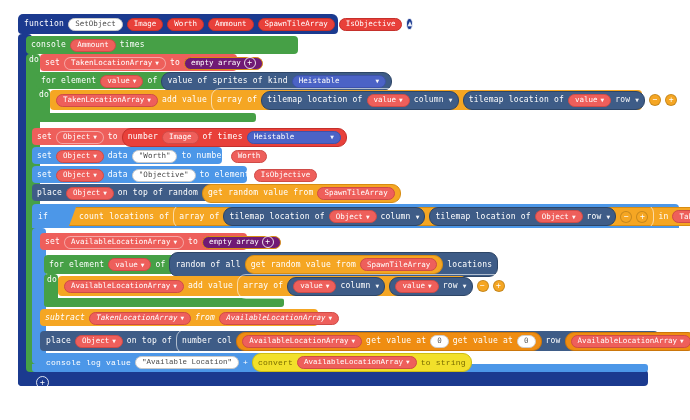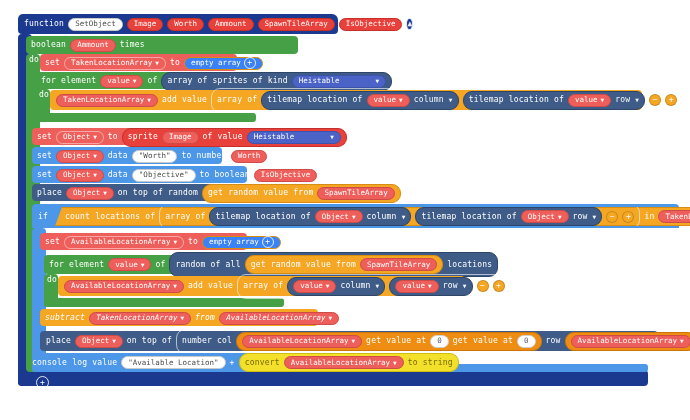--- a/index.html
+++ b/index.html
@@ -18,21 +18,21 @@
   .lbl{color:#ffffff;font-size:8px;letter-spacing:.2px;line-height:1;}
 
   
   .pill{
     display:inline-flex;align-items:center;gap:3px;
     border-radius:9px;padding:2px 6px;height:13px;box-sizing:border-box;
     font-size:7.5px;color:#fff;line-height:1;
   }
   .pill.var{background:#ee5f5b;border:1px solid #cf4b47;}
   .pill.varblue{background:#4b63c6;border:1px solid #3d52ab;gap:36px;}
-  .pill.array{background:#3b82f6;border:1px solid #d78c12;text-align:center;}
+  .pill.array{background:#701a75;border:1px solid #d78c12;text-align:center;}
   .pill.text{background:#fff;color:#4b4b4b;border:1px solid #c9c9c9;}
   .pill.sprite{background:#e8403a;border:1px solid #c5302b;}
   .pill.num{background:#ffffff;color:#575757;border:1px solid #cfcfcf;border-radius:8px;min-width:11px;justify-content:center;}
   .caret{font-size:6px;opacity:.95;transform:translateY(0px);}
 
   
   .circ{
     width:10px;height:10px;border-radius:50%;
     display:inline-flex;align-items:center;justify-content:center;
     font-size:8px;line-height:1;color:#fff;border:1px solid rgba(0,0,0,.18);
@@ -86,21 +86,21 @@
       <span class="pill sprite">IsObjective</span>
       <span class="circ navy">▲</span>
     </div>
   </div>
 
   <div class="cblock fn-hat" style="left:18px;top:34px;width:14px;height:352px;"></div>
   <div class="cblock fn-hat" style="left:18px;top:370px;width:630px;height:16px;border-radius:0 4px 4px 4px;"></div>
 
   <div class="cblock loops-body" style="left:26px;top:36px;width:272px;height:18px;"></div>
   <div class="row" style="position:absolute;left:31px;top:39px;height:12px;">
-    <span class="lbl">boolean</span>
+    <span class="lbl">console</span>
     <span class="pill var">Ammount</span>
     <span class="lbl">times</span>
   </div>
   <div class="cblock loops-body" style="left:26px;top:54px;width:14px;height:318px;"></div>
   <div class="lbl" style="position:absolute;left:29px;top:56px;">do</div>
 
   <div class="cblock vars-body rounded" style="left:40px;top:54px;width:197px;height:17px;"></div>
   <div class="row" style="position:absolute;left:45px;top:57px;height:12px;">
     <span class="lbl">set</span>
     <span class="pill var" style="background:#ee5f5b;border-color:rgba(255,255,255,.45);">
@@ -116,21 +116,21 @@
 
   <div class="cblock loops-body" style="left:36px;top:72px;width:256px;height:17px;"></div>
   <div class="row" style="position:absolute;left:41px;top:75px;height:12px;">
     <span class="lbl">for element</span>
     <span class="pill var">
       <span>value</span>
         <span class="caret">▼</span>
     </span>
     <span class="lbl">of</span>
     <span class="grp navy">
-      <span class="lbl">array of sprites of kind</span>
+      <span class="lbl">value of sprites of kind</span>
       <span class="pill varblue">
         <span>Heistable</span>
           <span class="caret">▼</span>
       </span>
     </span>
   </div>
   <div class="cblock loops-body" style="left:36px;top:89px;width:14px;height:32px;"></div>
   <div class="lbl" style="position:absolute;left:39px;top:91px;">do</div>
   <div class="cblock loops-body" style="left:36px;top:113px;width:220px;height:9px;border-radius:0 3px 3px 3px;"></div>
 
@@ -167,23 +167,23 @@
 
   <div class="cblock vars-body rounded" style="left:32px;top:128px;width:215px;height:17px;"></div>
   <div class="row" style="position:absolute;left:37px;top:131px;height:12px;">
     <span class="lbl">set</span>
     <span class="pill var" style="border-color:rgba(255,255,255,.45);">
       <span>Object</span>
         <span class="caret">▼</span>
     </span>
     <span class="lbl">to</span>
     <span class="grp red">
-      <span class="lbl">sprite</span>
+      <span class="lbl">number</span>
       <span class="pill var">Image</span>
-      <span class="lbl">of value</span>
+      <span class="lbl">of times</span>
       <span class="pill varblue">
         <span>Heistable</span>
           <span class="caret">▼</span>
       </span>
     </span>
   </div>
 
   <div class="cblock logic-body rounded" style="left:32px;top:147px;width:190px;height:17px;"></div>
   <div class="row" style="position:absolute;left:37px;top:150px;height:12px;">
     <span class="lbl">set</span>
@@ -199,41 +199,41 @@
 
   <div class="cblock logic-body rounded" style="left:32px;top:166px;width:215px;height:17px;"></div>
   <div class="row" style="position:absolute;left:37px;top:169px;height:12px;">
     <span class="lbl">set</span>
     <span class="pill var">
       <span>Object</span>
         <span class="caret">▼</span>
     </span>
     <span class="lbl">data</span>
     <span class="pill text">"Objective"</span>
-    <span class="lbl">to boolean</span>
+    <span class="lbl">to element</span>
     <span class="pill var">IsObjective</span>
   </div>
 
   <div class="cblock scene-body rounded" style="left:32px;top:184px;width:242px;height:17px;"></div>
   <div class="row" style="position:absolute;left:37px;top:187px;height:12px;">
     <span class="lbl">place</span>
     <span class="pill var">
       <span>Object</span>
         <span class="caret">▼</span>
     </span>
     <span class="lbl">on top of random</span>
     <span class="grp orange">
       <span class="lbl">get random value from</span>
       <span class="pill var">SpawnTileArray</span>
     </span>
   </div>
 
   <div class="cblock logic-body" style="left:32px;top:204px;width:647px;height:24px;border-radius:4px 4px 0 0;"></div>
   <div class="row" style="position:absolute;left:38px;top:208px;height:17px;">
-    <span class="lbl" style="margin-right:3px;">if</span>
+    <span class="lbl" style="margin-right:17px;">if</span>
     <span class="hex">
       <span class="lbl">count locations of</span>
       <span class="grp outlineWhite" style="border-radius:9px;">
         <span class="lbl">array of</span>
         <span class="grp navy">
           <span class="lbl">tilemap location of</span>
           <span class="pill var">
             <span>Object</span>
               <span class="caret">▼</span>
           </span>
@@ -363,21 +363,21 @@
         <span class="pill var">
           <span>AvailableLocationArray</span>
             <span class="caret">▼</span>
         </span>
 
       </span>
     </span>
   </div>
 
   <div class="cblock console-body rounded" style="left:40px;top:353px;width:322px;height:19px;"></div>
-  <div class="row" style="position:absolute;left:32px;top:356px;height:13px;">
+  <div class="row" style="position:absolute;left:46px;top:356px;height:13px;font-family:Liberation Mono, monospace;">
     <span class="lbl">console log value</span>
     <span class="pill text">"Available Location"</span>
     <span class="lbl">+</span>
     <span class="grp yellow">
       <span class="lbl">convert</span>
       <span class="pill var">
         <span>AvailableLocationArray</span>
           <span class="caret">▼</span>
       </span>
       <span class="lbl">to string</span>

